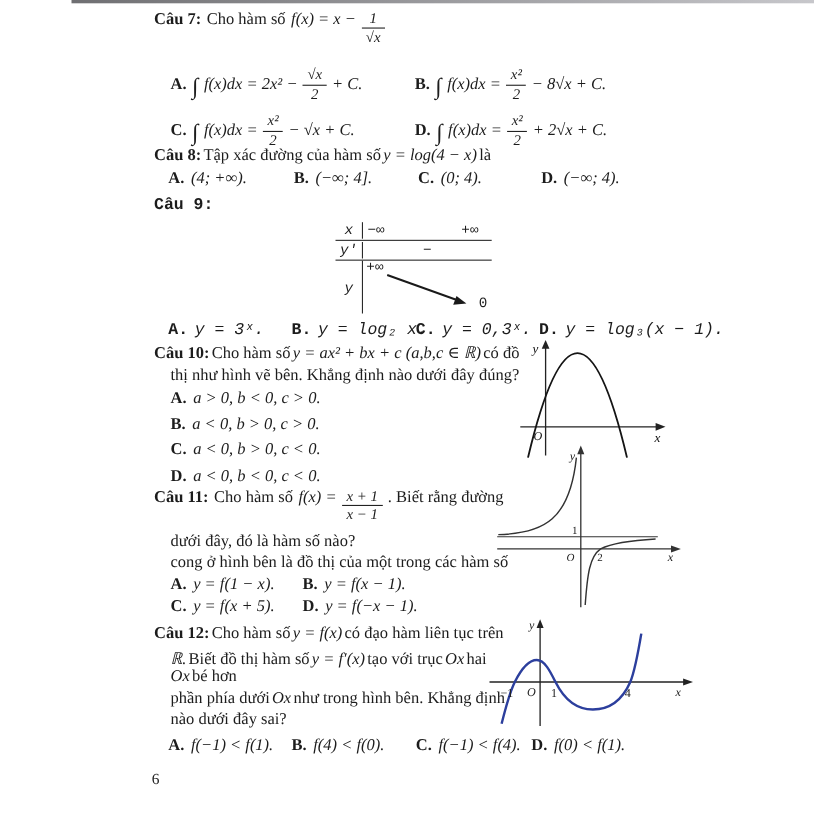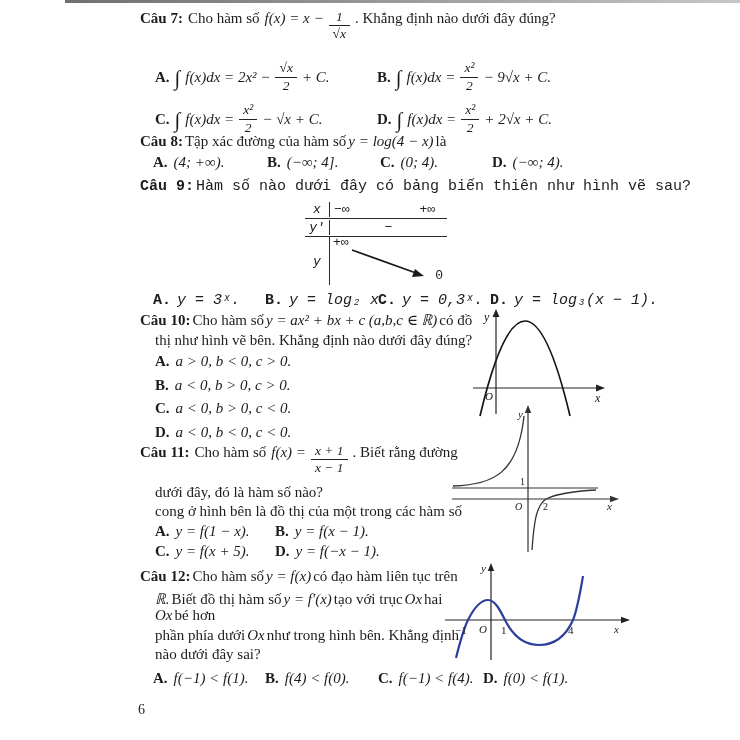--- a/index.html
+++ b/index.html
@@ -48,42 +48,41 @@
 
 <div class="qblock" id="q7" style="top:10px;width:500px;">
   <div class="linec" style="height:44px;">
     <span class="qlabel">Câu 7:</span>
     <span>Cho hàm số</span>
     <span class="mathit">f(x) = x −</span>
     <span class="frac">
         <span class="num">1</span>
         <span class="den">√x</span>
       </span>
-    <span>. Khẳng định nào dưới đây đúng?</span>
   </div>
   <div class="q7opts">
     <div class="q7opt">
       <span class="optletter">A.</span>
       <span class="intsign">∫</span>
       <span class="mathit">f(x)dx = 2x² −</span>
       <span class="frac">
           <span class="num">√x</span>
           <span class="den">2</span>
         </span>
       <span class="mathit">+ C.</span>
     </div>
     <div class="q7opt">
       <span class="optletter">B.</span>
       <span class="intsign">∫</span>
       <span class="mathit">f(x)dx =</span>
       <span class="frac">
           <span class="num">x²</span>
           <span class="den">2</span>
         </span>
-      <span class="mathit">− 9√x + C.</span>
+      <span class="mathit">− 8√x + C.</span>
     </div>
     <div class="q7opt">
       <span class="optletter">C.</span>
       <span class="intsign">∫</span>
       <span class="mathit">f(x)dx =</span>
       <span class="frac">
           <span class="num">x²</span>
           <span class="den">2</span>
         </span>
       <span class="mathit">− √x + C.</span>
@@ -124,21 +123,20 @@
     <div class="optcell">
       <span class="optletter">D.</span>
       <span class="mathit">(−∞; 4).</span>
     </div>
   </div>
 </div>
 
 <div class="qblock" id="q9" style="top:178px;width:520px;font-family:Liberation Mono, monospace;">
   <div class="line">
     <span class="qlabel">Câu 9:</span>
-    <span>Hàm số nào dưới đây có bảng biến thiên như hình vẽ sau?</span>
   </div>
   <div class="vt">
     <div class="vt-row vt-r1">
       <span class="vt-lab">x</span>
       <span class="vt-val">
           <span>−∞</span>
           <span>+∞</span>
         </span>
     </div>
     <div class="vt-row vt-r2">

